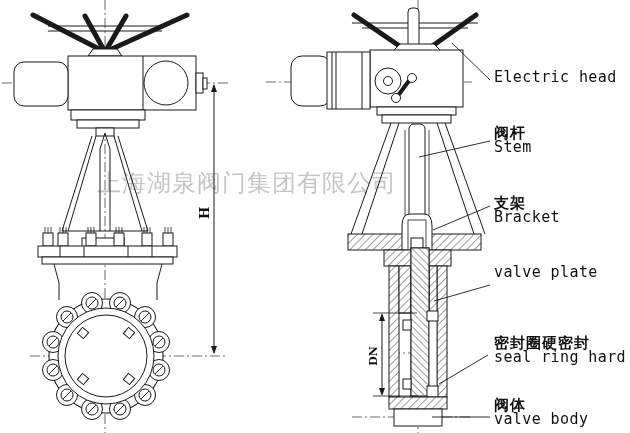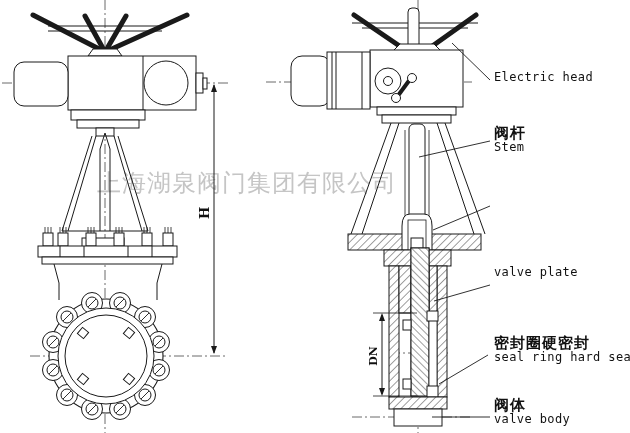--- a/index.html
+++ b/index.html
@@ -9,21 +9,21 @@
   }
   .watermark{
     position:absolute;left:97px;top:167px;width:330px;
     font-size:24px;letter-spacing:1px;color:#c5c5c5;white-space:nowrap;
     font-family:"Liberation Sans",sans-serif;z-index:1;user-select:none;
   }
   svg.drawing{position:absolute;left:0;top:0;z-index:2;}
   .lbl{position:absolute;left:494px;z-index:3;color:#111;white-space:nowrap;}
   .lbl .cn{font-size:15px;font-weight:bold;letter-spacing:1px;line-height:17px;}
   .lbl .en{font-family:"DejaVu Sans Mono","Liberation Mono",monospace;
-           font-size:12px;letter-spacing:0.4px;line-height:13px;}
+           font-size:15px;letter-spacing:0.4px;line-height:13px;}
   .dimtext{font-family:"DejaVu Serif","Liberation Serif",serif;font-weight:bold;}
 </style>
 </head>
 <body>
 
 <div class="canvas">
 
   <div class="watermark">上海湖泉阀门集团有限公司</div>
 
   <svg class="drawing" width="630" height="433" viewBox="0 0 630 433" stroke="#1a1a1a" fill="none" stroke-width="1">
@@ -269,20 +269,24 @@
     </g>
   </svg>
 
   <div class="lbl" style="top:71px">
     <div class="en">Electric head</div>
   </div>
   <div class="lbl" style="top:124px">
     <div class="cn">阀杆</div>
     <div class="en">Stem</div>
   </div>
+  <div class="lbl" style="top:194px">
+    <div class="cn">支架</div>
+    <div class="en">Bracket</div>
+  </div>
   <div class="lbl" style="top:266px">
     <div class="en">valve plate</div>
   </div>
   <div class="lbl" style="top:334px">
     <div class="cn">密封圈硬密封</div>
     <div class="en">seal ring hard sealing</div>
   </div>
   <div class="lbl" style="top:396px">
     <div class="cn">阀体</div>
     <div class="en">valve body</div>

